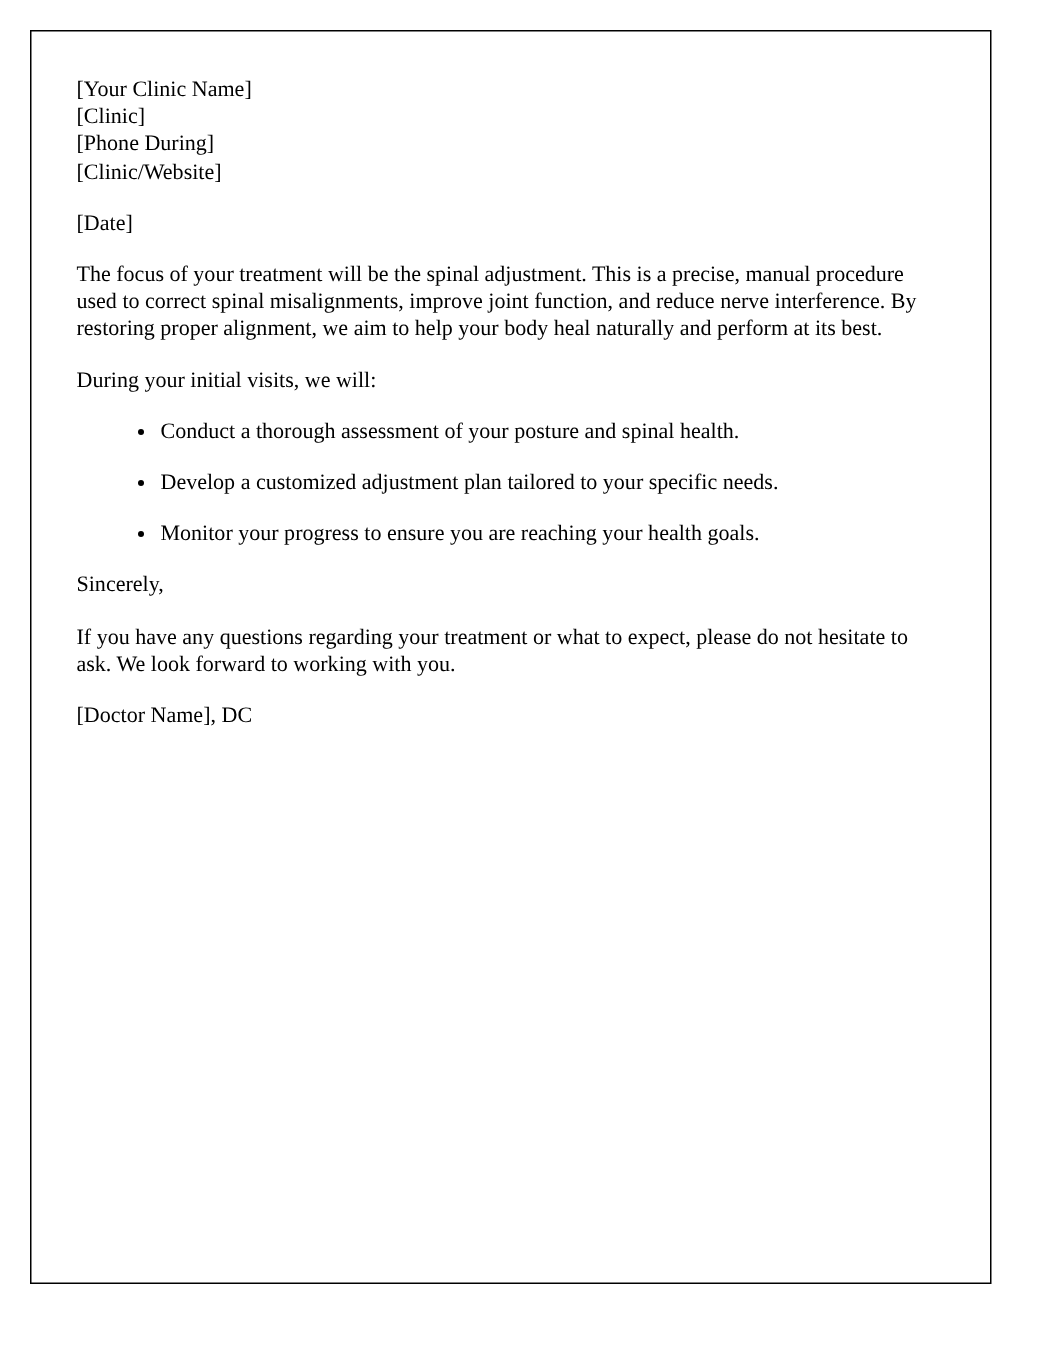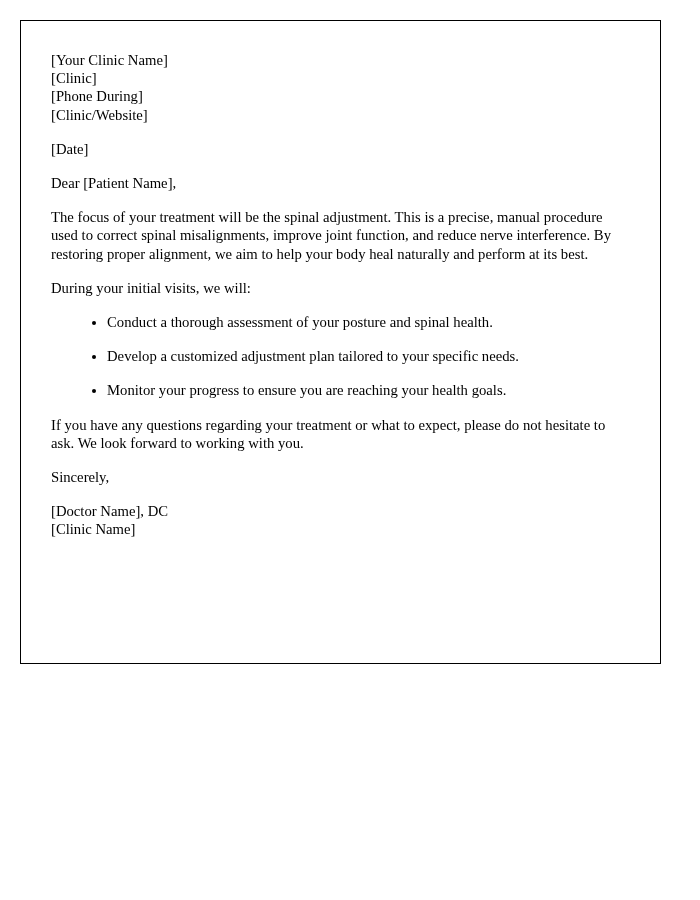--- a/index.html
+++ b/index.html
@@ -9,21 +9,21 @@
     height: 900px;
     position: relative;
     font-family: "Liberation Serif", "DejaVu Serif", serif;
     color: #000000;
   }
   .page {
     position: absolute;
     left: 20px;
     top: 20px;
     width: 641px;
-    height: 644px;
+    height: 836px;
     background: #ffffff;
     border: 1px solid #000000;
     padding: 30px 30px 0 30px;
     font-size: 14.7px;
     line-height: 18.2px;
   }
   .block { margin-bottom: 16px; }
   .page p { margin: 0 0 16px 0; }
   ul.bullets {
     margin: 0 0 16px 0;
@@ -40,36 +40,34 @@
 
   <div class="block">
     <div>[Your Clinic Name]</div>
     <div>[Clinic]</div>
     <div>[Phone During]</div>
     <div>[Clinic/Website]</div>
   </div>
 
   <p>[Date]</p>
 
-  <p>Dear [Patient Name],</p>
 
 
   <p><span>The focus of your treatment will be the </span><span class="bold">spinal adjustment</span><span>. This is a precise, manual procedure used to correct spinal misalignments, improve joint function, and reduce nerve interference. By restoring proper alignment, we aim to help your body heal naturally and perform at its best.</span></p>
 
   <p>During your initial visits, we will:</p>
 
   <ul class="bullets">
     <li>Conduct a thorough assessment of your posture and spinal health.</li>
     <li>Develop a customized adjustment plan tailored to your specific needs.</li>
     <li>Monitor your progress to ensure you are reaching your health goals.</li>
   </ul>
 
 
+  <p>Sincerely,</p>
+
   <p>If you have any questions regarding your treatment or what to expect, please do not hesitate to ask. We look forward to working with you.</p>
-
-  <p>Sincerely,</p>
 
   <div>
     <div>[Doctor Name], DC</div>
-    <div>[Clinic Name]</div>
   </div>
 
 </div>
 
 </body></html>

